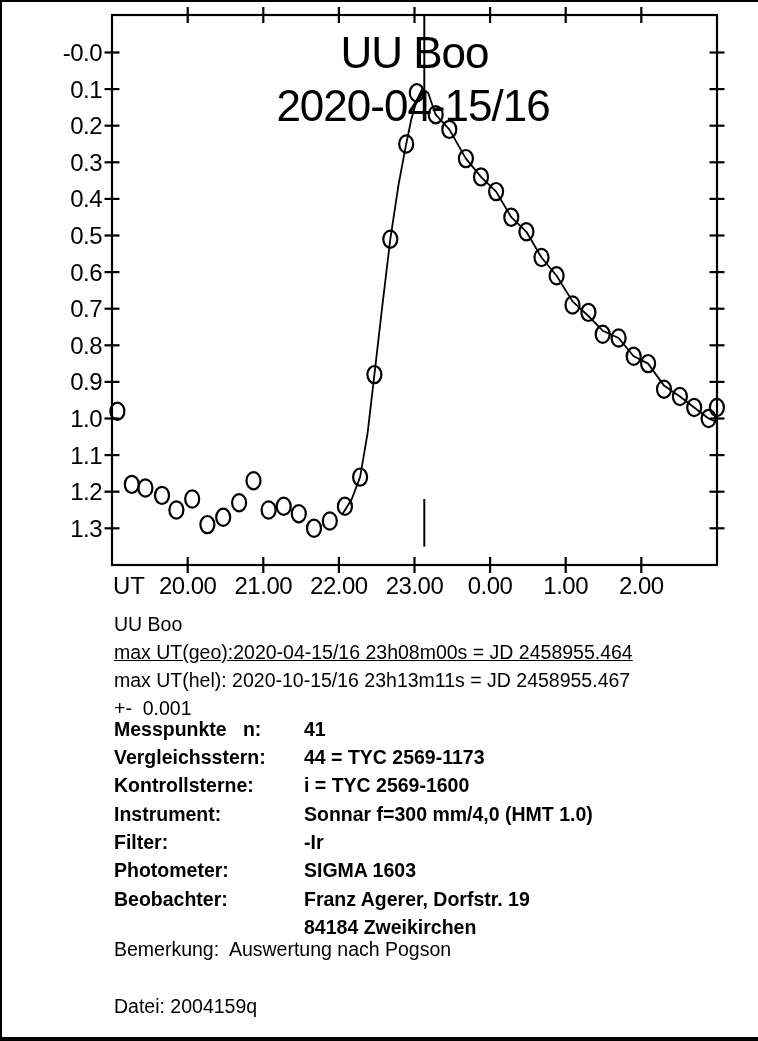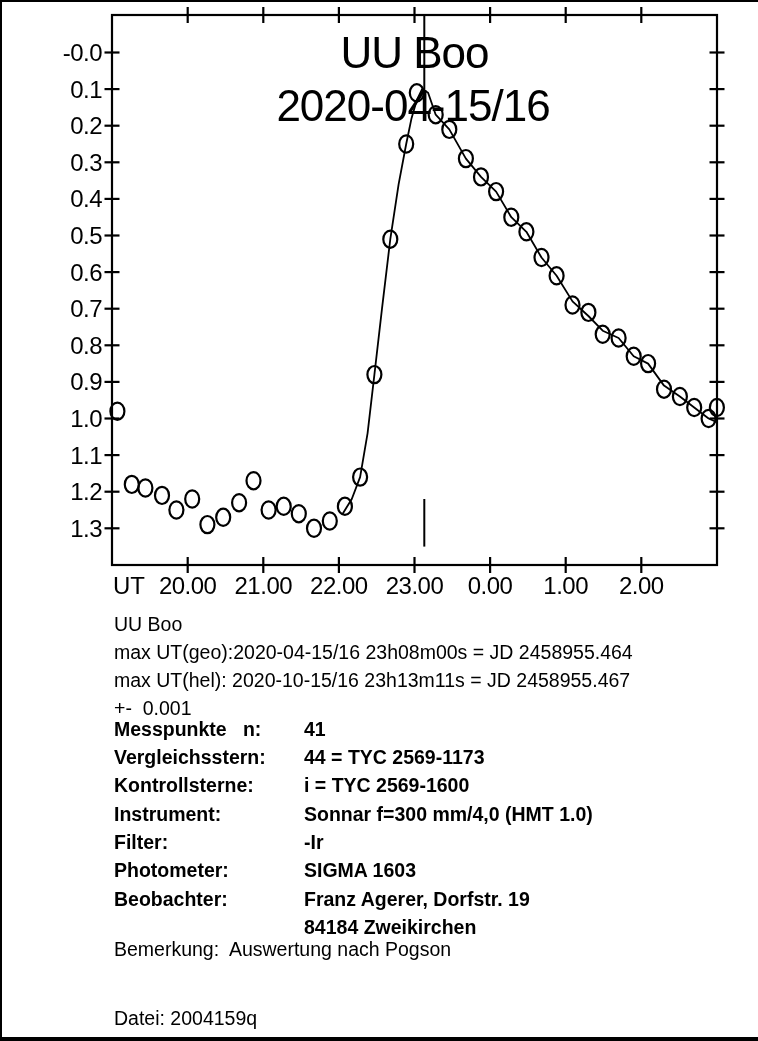--- a/index.html
+++ b/index.html
@@ -6,25 +6,25 @@
   .page{
     position:relative;width:758px;height:1041px;background:#ffffff;
     box-sizing:border-box;
     border-left:2px solid #000;border-top:2px solid #000;border-bottom:4px solid #000;
     font-family:"Liberation Sans","DejaVu Sans",sans-serif;color:#000;
     overflow:hidden;
   }
   #chart{position:absolute;left:0;top:0;}
   .info div{position:absolute;white-space:pre;font-size:19.5px;line-height:23px;color:#000;}
   .hdr{left:112px;top:611px;}
-  .geo{left:112px;top:639px;}
+  .geo{left:112px;top:639px;text-decoration:underline;}
   .hel{left:112px;top:667px;}
   .unc{left:112px;top:695px;width:492px;text-align:left;}
   .remark{left:112px;top:936px;}
-  .file{left:112px;top:993px;margin-top:12px;}
+  .file{left:112px;top:993px;}
   .info-row{left:112px;width:620px;font-weight:bold;}
   .info-row .lbl{display:inline-block;}
   .info-row .val{position:absolute;left:190px;top:0;white-space:pre;}
 </style>
 </head>
 <body>
 
 <div class="page">
 
   <svg id="chart" width="758" height="606" viewBox="0 0 758 606">

